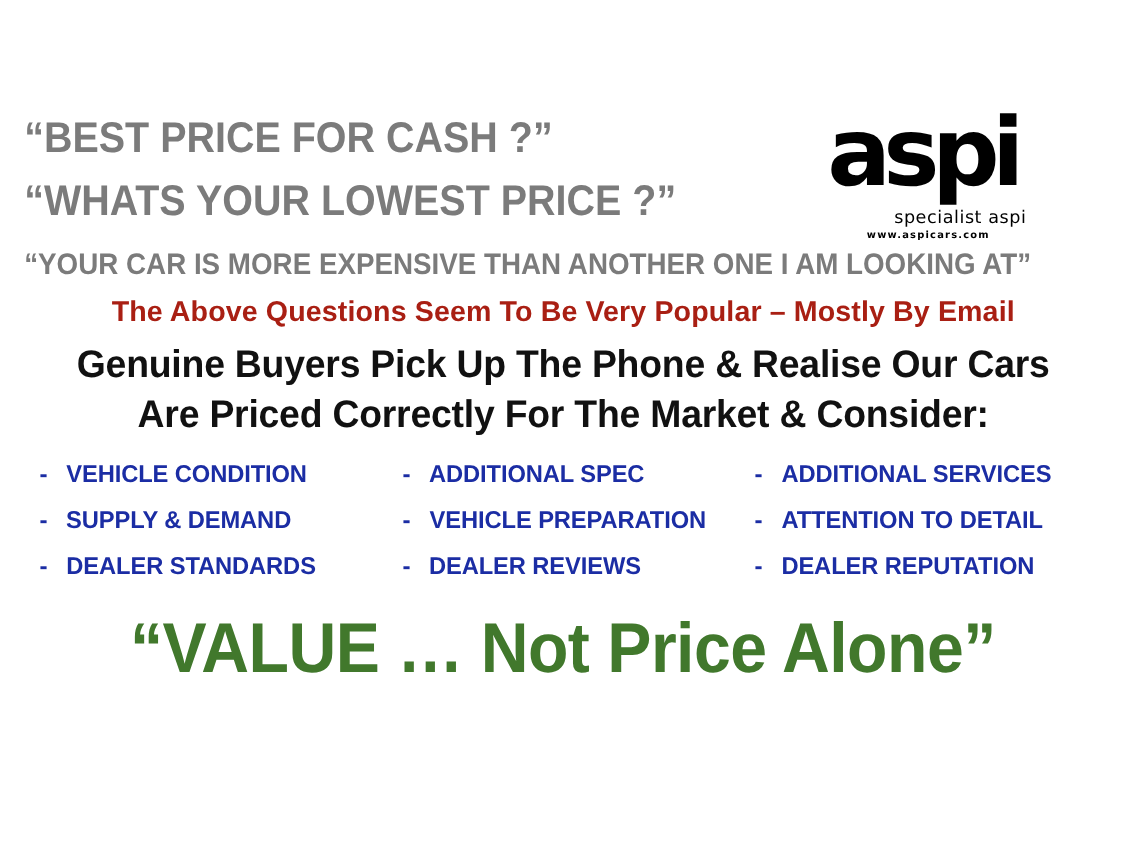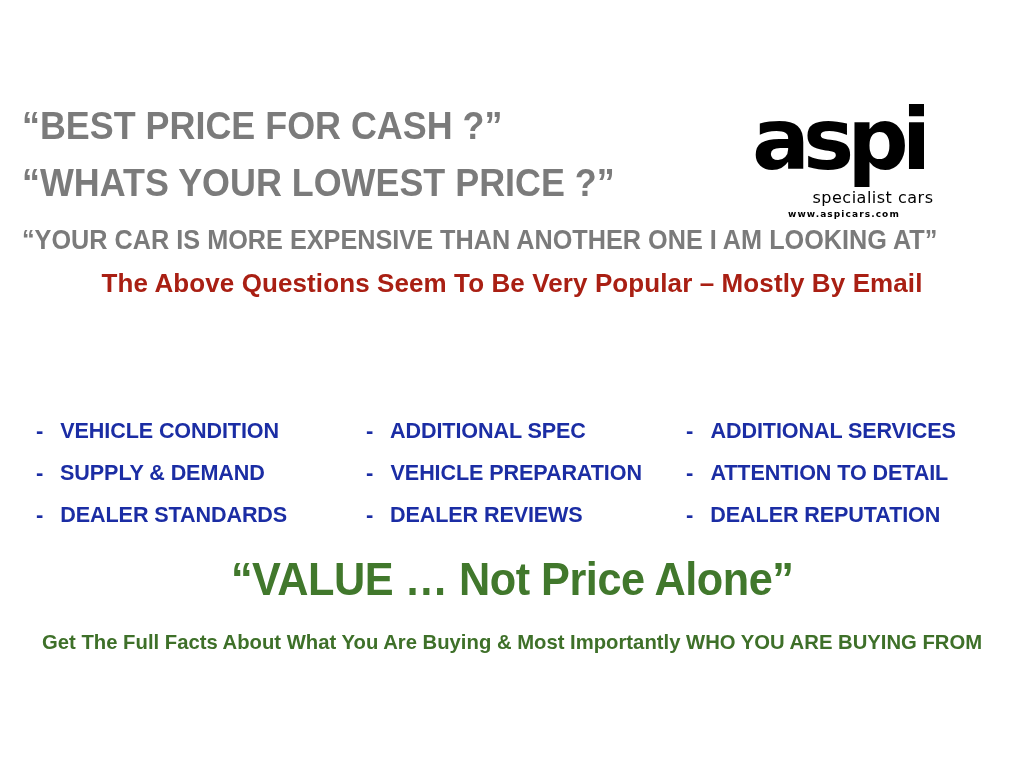--- a/index.html
+++ b/index.html
@@ -167,21 +167,21 @@
   
   .slogan {
     position: absolute;
     top: 552px;
     left: 0;
     width: 1024px;
     text-align: center;
     color: #41782c;
     font-family: "Liberation Sans", sans-serif;
     font-weight: bold;
-    font-size: 46px;
+    font-size: 64px;
     letter-spacing: -0.5px;
     white-space: nowrap;
   }
   .slogan span { display: inline-block; transform: scaleX(0.94); }
 
   
   .footer-line {
     position: absolute;
     top: 630px;
     left: 0;
@@ -198,30 +198,34 @@
 </head>
 <body>
 
 <div class="slide">
 
   <div class="logo">
     <div class="logo-wordmark">
       <div class="logo-word">aspi</div>
       <div class="logo-ellipse"></div>
     </div>
-    <div class="logo-sub">specialist cars</div>
+    <div class="logo-sub">specialist aspi</div>
     <div class="logo-url">www.aspicars.com</div>
   </div>
 
   <div class="quote-grey q1">“BEST PRICE FOR CASH ?”</div>
   <div class="quote-grey q2">“WHATS YOUR LOWEST PRICE ?”</div>
   <div class="quote-grey q3">“YOUR CAR IS MORE EXPENSIVE THAN ANOTHER ONE I AM LOOKING AT”</div>
 
   <div class="red-line">The Above Questions Seem To Be Very Popular – Mostly By Email</div>
 
+  <div class="headline">
+    <span class="hl-row">Genuine Buyers Pick Up The Phone &amp; Realise Our Cars</span>
+    <span class="hl-row">Are Priced Correctly For The Market &amp; Consider:</span>
+  </div>
 
   <div class="list-grid">
 
     <div class="list-col col-1">
       <div class="list-item">
         <span class="list-dash">-</span>
         <span class="list-label">VEHICLE CONDITION</span>
       </div>
       <div class="list-item">
         <span class="list-dash">-</span>
@@ -262,17 +266,14 @@
         <span class="list-label">DEALER REPUTATION</span>
       </div>
     </div>
 
   </div>
 
   <div class="slogan">
     <span>“VALUE … Not Price Alone”</span>
   </div>
 
-  <div class="footer-line">
-    <span>Get The Full Facts About What You Are Buying &amp; Most Importantly WHO YOU ARE BUYING FROM</span>
-  </div>
 
 </div>
 
 </body></html>

